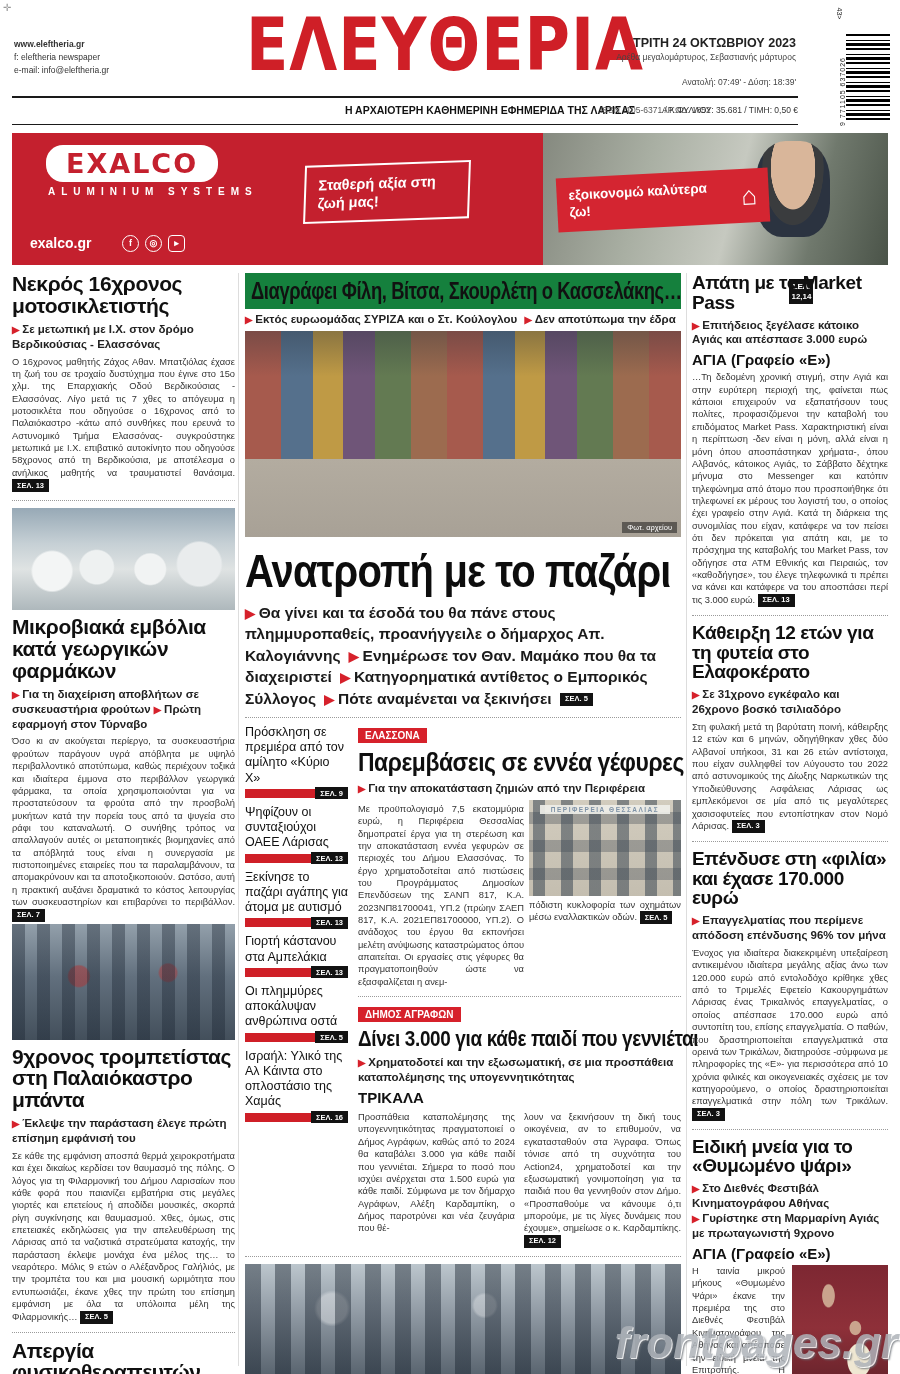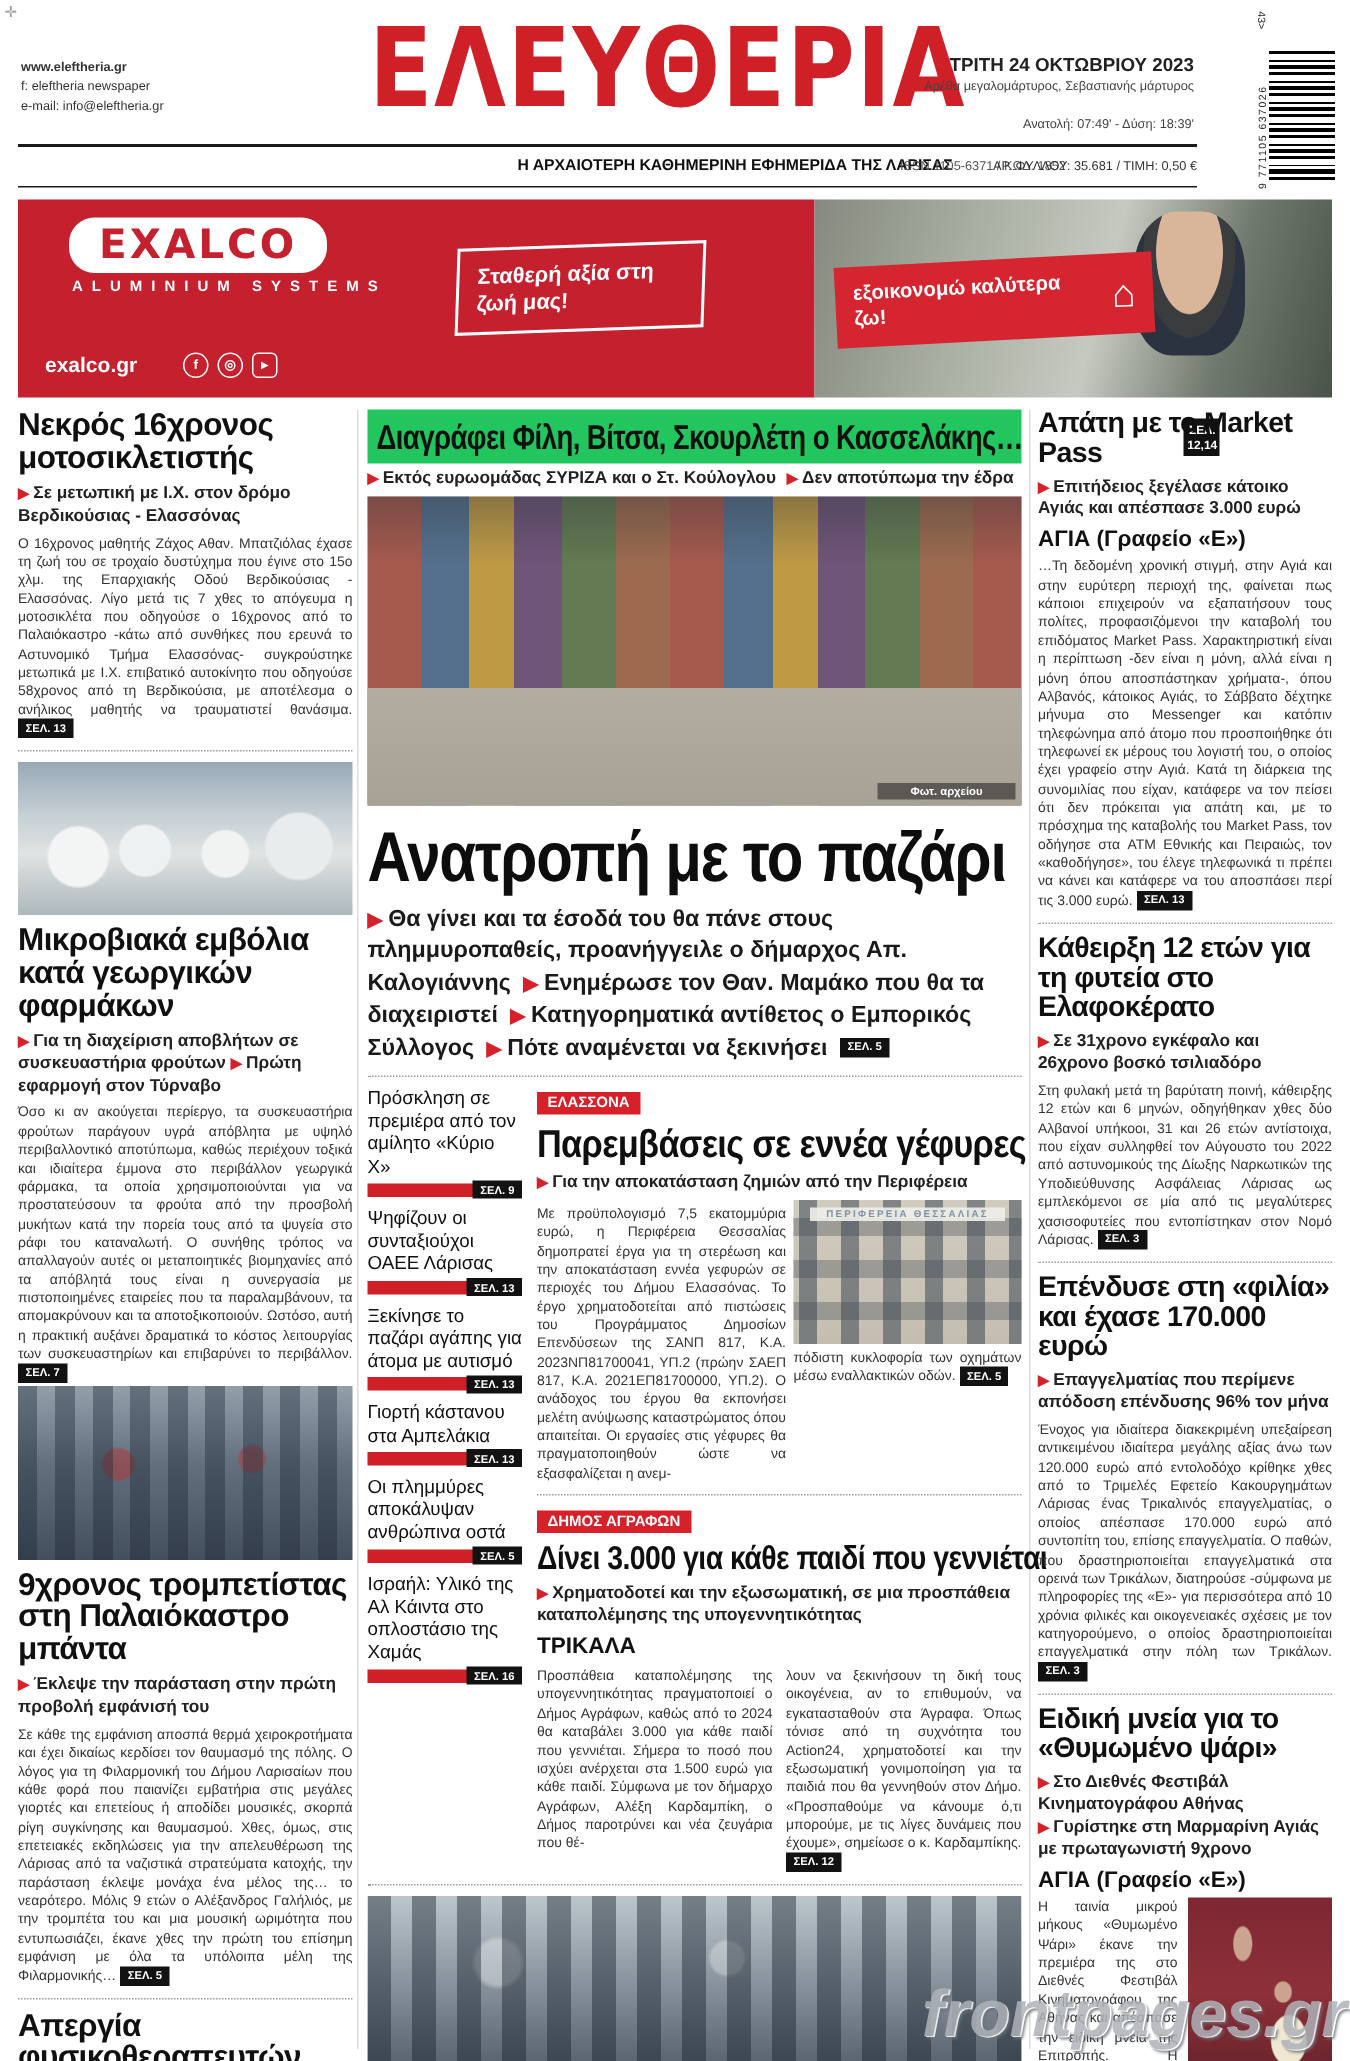--- a/index.html
+++ b/index.html
@@ -79,40 +79,40 @@
      repeating-linear-gradient(90deg,rgba(25,35,48,.38) 0 13px,rgba(0,0,0,0) 13px 25px),
      radial-gradient(circle at 30% 45%,rgba(180,50,50,.5) 0 6%,transparent 7%),
      radial-gradient(circle at 70% 42%,rgba(180,50,50,.45) 0 5%,transparent 6%),
      linear-gradient(180deg,#93a0ab 0%,#62707e 45%,#434f5b 100%);}
   
   .ph-market{height:206px;margin:6px 0 4px;background:
      linear-gradient(180deg,rgba(40,48,58,.35) 0%,rgba(40,48,58,0) 22%),
      linear-gradient(180deg,rgba(0,0,0,0) 62%,#b3aca0 62%,#a8a196 100%),
      repeating-linear-gradient(90deg,#a65a4d 0 36px,#55708c 36px 68px,#bf9a45 68px 98px,#6f5578 98px 130px,#637a52 130px 166px,#9c6b4f 166px 202px);}
   .ph-cap{position:absolute;right:4px;bottom:4px;background:rgba(30,30,30,.55);color:#fff;
-          font-size:7.5px;padding:1px 22px;font-weight:bold;}
+          font-size:7.5px;padding:1px 5px;}
   .ph-crowd{height:148px;margin:4px 0 4px;background:
      repeating-linear-gradient(90deg,rgba(18,28,40,.42) 0 16px,rgba(0,0,0,0) 16px 30px),
      radial-gradient(circle at 20% 30%,rgba(255,255,255,.35) 0 4%,transparent 5%),
      radial-gradient(circle at 55% 28%,rgba(255,255,255,.3) 0 4%,transparent 5%),
      linear-gradient(180deg,#bcc6cd 0%,#8e98a2 35%,#59646f 75%,#424c56 100%);}
   .ph-building{height:96px;background:
      repeating-linear-gradient(90deg,rgba(60,72,84,.55) 4px 16px,rgba(0,0,0,0) 16px 32px),
      repeating-linear-gradient(0deg,rgba(0,0,0,0) 0 16px,rgba(95,100,105,.45) 16px 28px),
      linear-gradient(180deg,#d2ccbe 0%,#c4beb0 100%);}
   .ph-sign{position:absolute;top:5px;left:7%;right:7%;background:rgba(238,238,232,.92);
      color:#7e92a6;font-size:6.5px;font-weight:bold;text-align:center;letter-spacing:1.5px;padding:1px 0;}
   
   .ph-fish{width:96px;height:140px;float:right;margin:2px 0 4px 7px;background:
      radial-gradient(ellipse at 38% 22%,#caa48e 0 7%,transparent 8%),
      radial-gradient(ellipse at 66% 45%,#caa48e 0 6%,transparent 7%),
      radial-gradient(ellipse at 70% 68%,#efe7d2 0 12%,transparent 13%),
      linear-gradient(180deg,#7d2732 0%,#8e3039 45%,#571e26 100%);}
   
-  .topstrip{background:#22c55e;padding:5px 6px 4px;display:flex;align-items:center;}
+  .topstrip{background:#15803d;padding:5px 6px 4px;display:flex;align-items:center;}
   .topstrip h1{flex:1;margin:0;font-size:23px;font-weight:bold;color:#111;white-space:nowrap;
                transform:scaleX(.8);transform-origin:0 50%;letter-spacing:-0.5px;}
   .tbadge{width:30px;text-align:center;line-height:1.15;font-size:8px;padding:3px 2px;}
   .topbul{font-size:11.5px;font-weight:bold;margin:4px 0 0;color:#222;}
   .mainh{margin:6px 0 4px;font-size:47px;font-weight:bold;color:#0d0d0d;white-space:nowrap;
          transform:scaleX(.85);transform-origin:0 50%;letter-spacing:-1px;}
   .maindeck{font-size:15.5px;font-weight:bold;line-height:1.38;color:#1a1a1a;margin:2px 0 0;}
   .subcols{display:flex;gap:10px;}
   .briefs{width:103px;flex:none;}
   .brief-t{font-size:12.5px;line-height:1.22;color:#101010;margin:0 0 3px;}
@@ -200,21 +200,21 @@
     <div>
       <h2 class="atitle t21">Μικροβιακά εμβόλια κατά γεωργικών φαρμάκων</h2>
       <p class="sub"><span class="m">Για τη διαχείριση αποβλήτων σε συσκευαστήρια φρούτων</span>
         <span class="m">Πρώτη εφαρμογή στον Τύρναβο</span></p>
       <p class="body"><span>Όσο κι αν ακούγεται περίεργο, τα συσκευαστήρια φρούτων παράγουν υγρά απόβλητα με υψηλό περιβαλλοντικό αποτύπωμα, καθώς περιέχουν τοξικά και ιδιαίτερα έμμονα στο περιβάλλον γεωργικά φάρμακα, τα οποία χρησιμοποιούνται για να προστατεύσουν τα φρούτα από την προσβολή μυκήτων κατά την πορεία τους από τα ψυγεία στο ράφι του καταναλωτή. Ο συνήθης τρόπος να απαλλαγούν αυτές οι μεταποιητικές βιομηχανίες από τα απόβλητά τους είναι η συνεργασία με πιστοποιημένες εταιρείες που τα παραλαμβάνουν, τα απομακρύνουν και τα αποτοξικοποιούν. Ωστόσο, αυτή η πρακτική αυξάνει δραματικά το κόστος λειτουργίας των συσκευαστηρίων και επιβαρύνει το περιβάλλον.</span>
         <span class="badge">ΣΕΛ. 7</span></p>
     </div>
     <div class="photo ph-band"></div>
     <div>
       <h2 class="atitle t21">9χρονος τρομπετίστας στη Παλαιόκαστρο μπάντα</h2>
-      <p class="sub"><span class="m">Έκλεψε την παράσταση στην πρώτη προβολή εμφάνισή του</span></p>
+      <p class="sub"><span class="m">Έκλεψε την παράσταση έλεγε πρώτη επίσημη εμφάνισή του</span></p>
       <p class="body"><span>Σε κάθε της εμφάνιση αποσπά θερμά χειροκροτήματα και έχει δικαίως κερδίσει τον θαυμασμό της πόλης. Ο λόγος για τη Φιλαρμονική του Δήμου Λαρισαίων που κάθε φορά που παιανίζει εμβατήρια στις μεγάλες γιορτές και επετείους ή αποδίδει μουσικές, σκορπά ρίγη συγκίνησης και θαυμασμού. Χθες, όμως, στις επετειακές εκδηλώσεις για την απελευθέρωση της Λάρισας από τα ναζιστικά στρατεύματα κατοχής, την παράσταση έκλεψε μονάχα ένα μέλος της… το νεαρότερο. Μόλις 9 ετών ο Αλέξανδρος Γαλήλιός, με την τρομπέτα του και μια μουσική ωριμότητα που εντυπωσιάζει, έκανε χθες την πρώτη του επίσημη εμφάνιση με όλα τα υπόλοιπα μέλη της Φιλαρμονικής…</span>
         <span class="badge">ΣΕΛ. 5</span></p>
     </div>
     <div class="dsep"></div>
     <div>
       <h2 class="atitle t21">Απεργία φυσικοθεραπευτών</h2>
 
     </div>
   </div>
 

